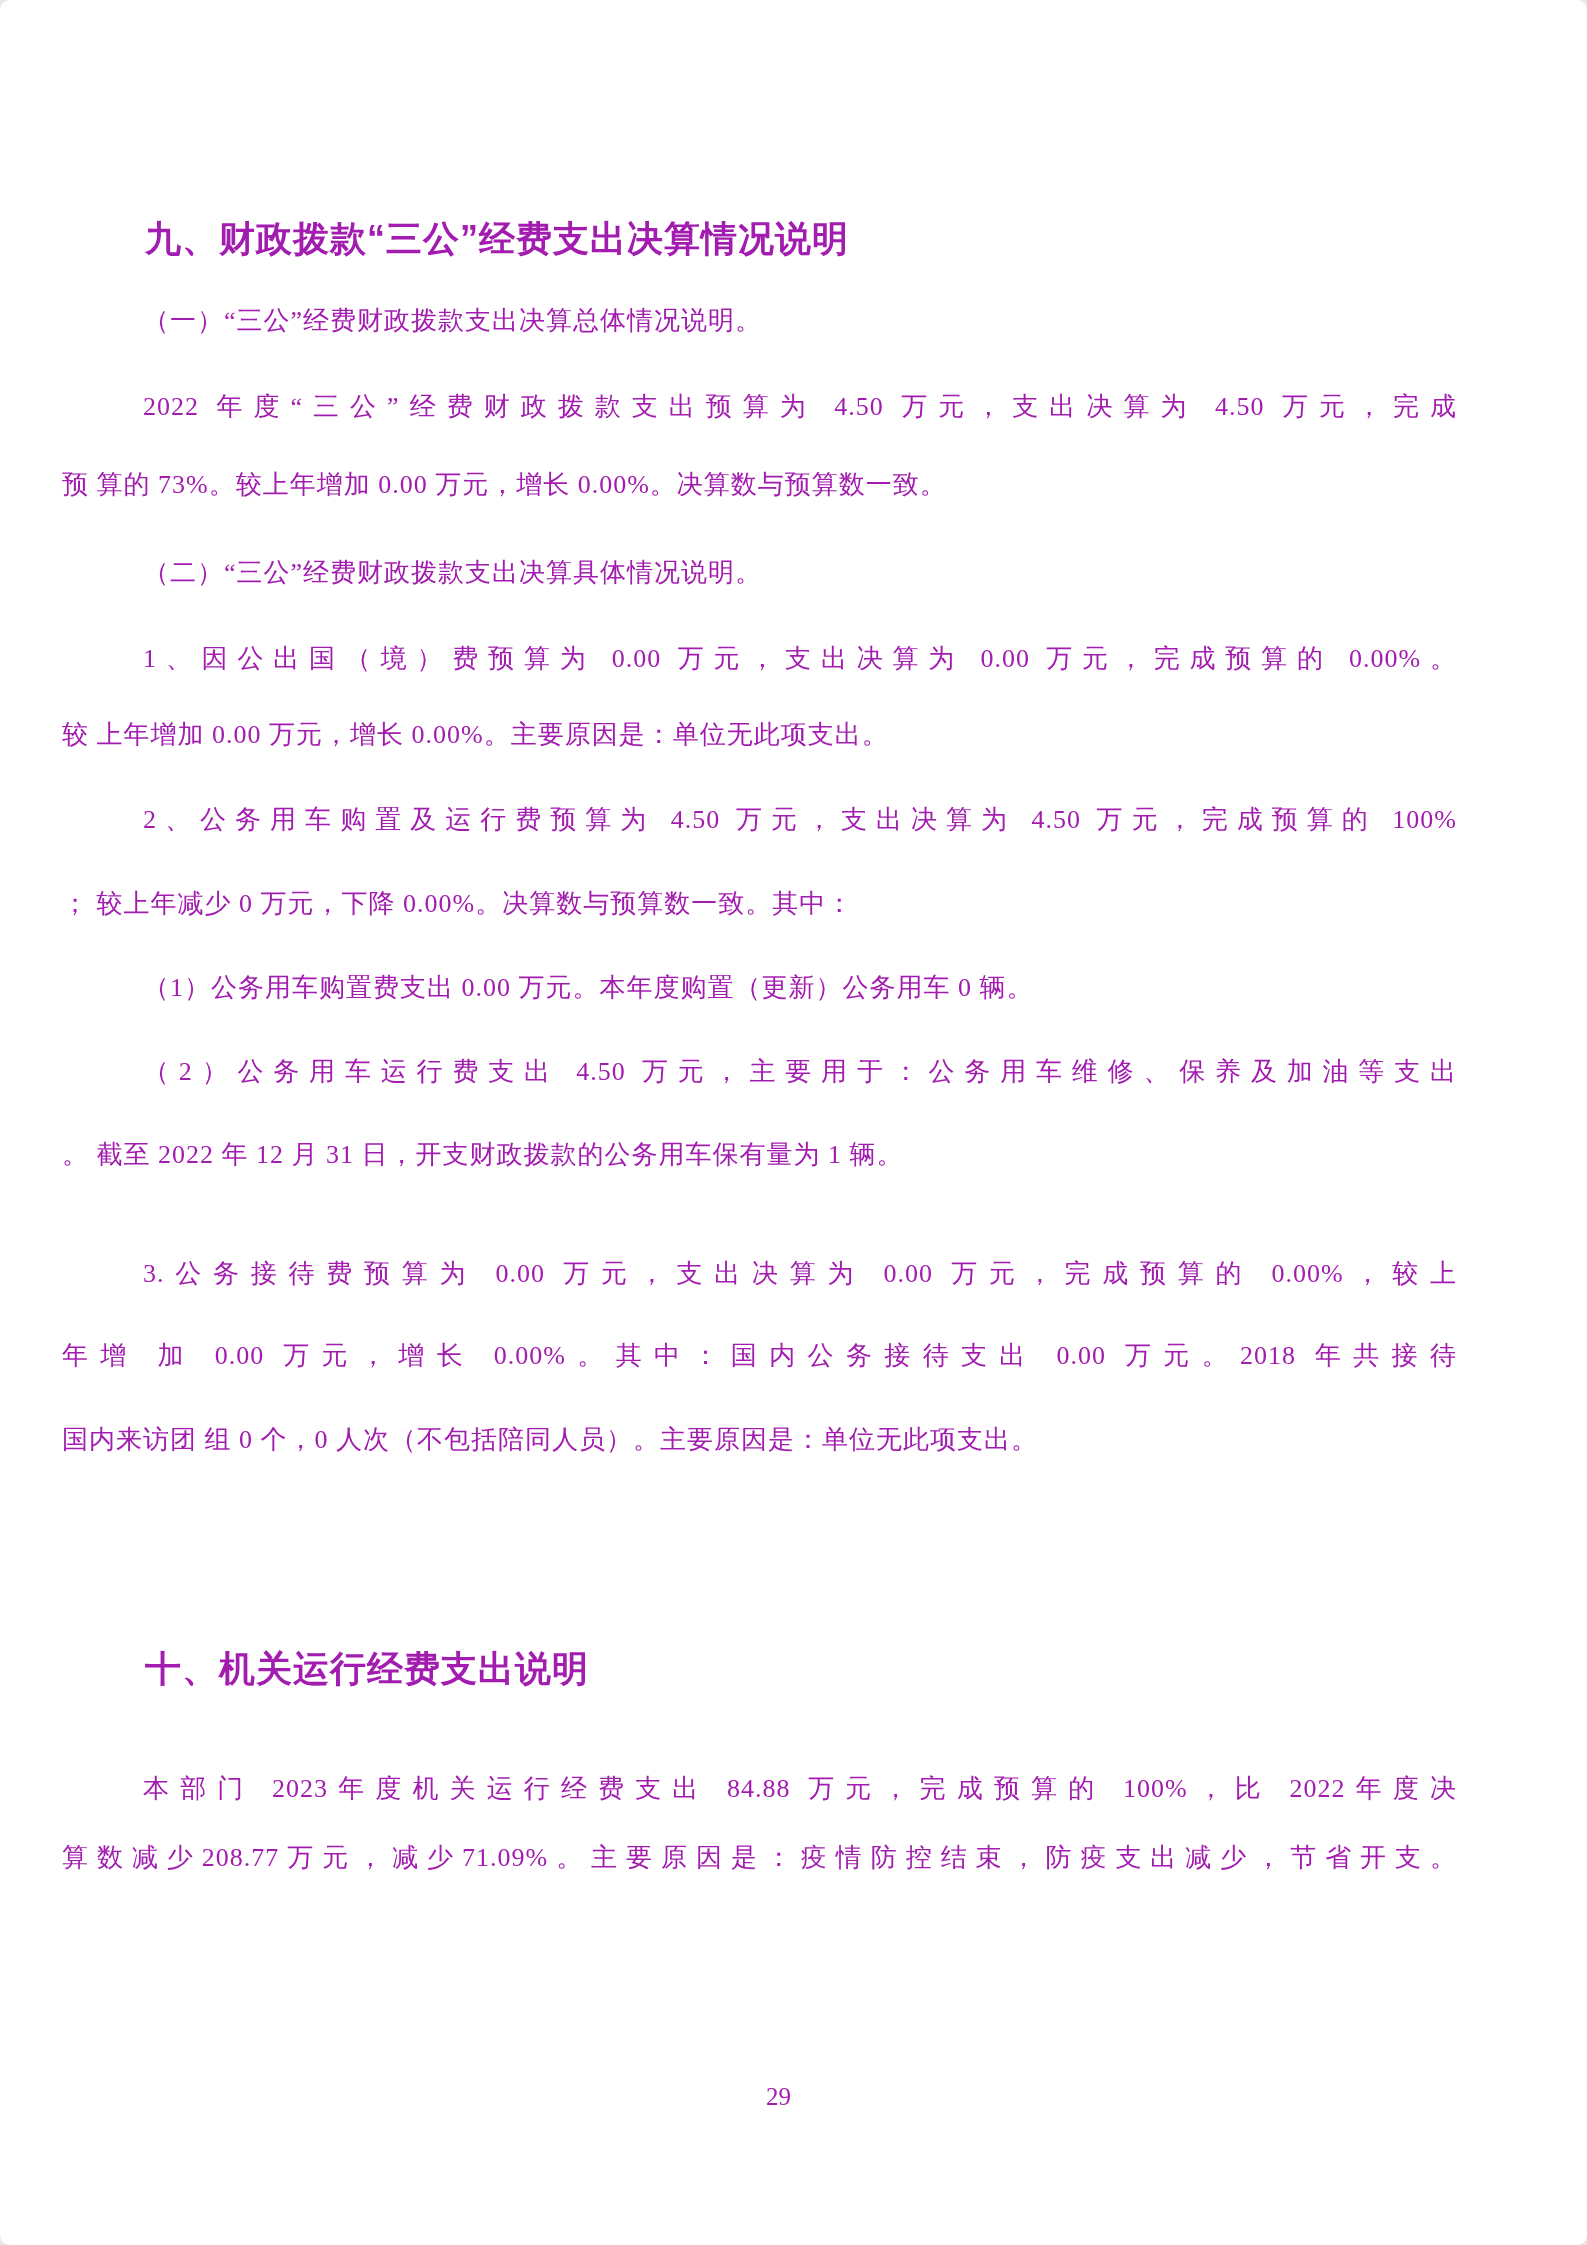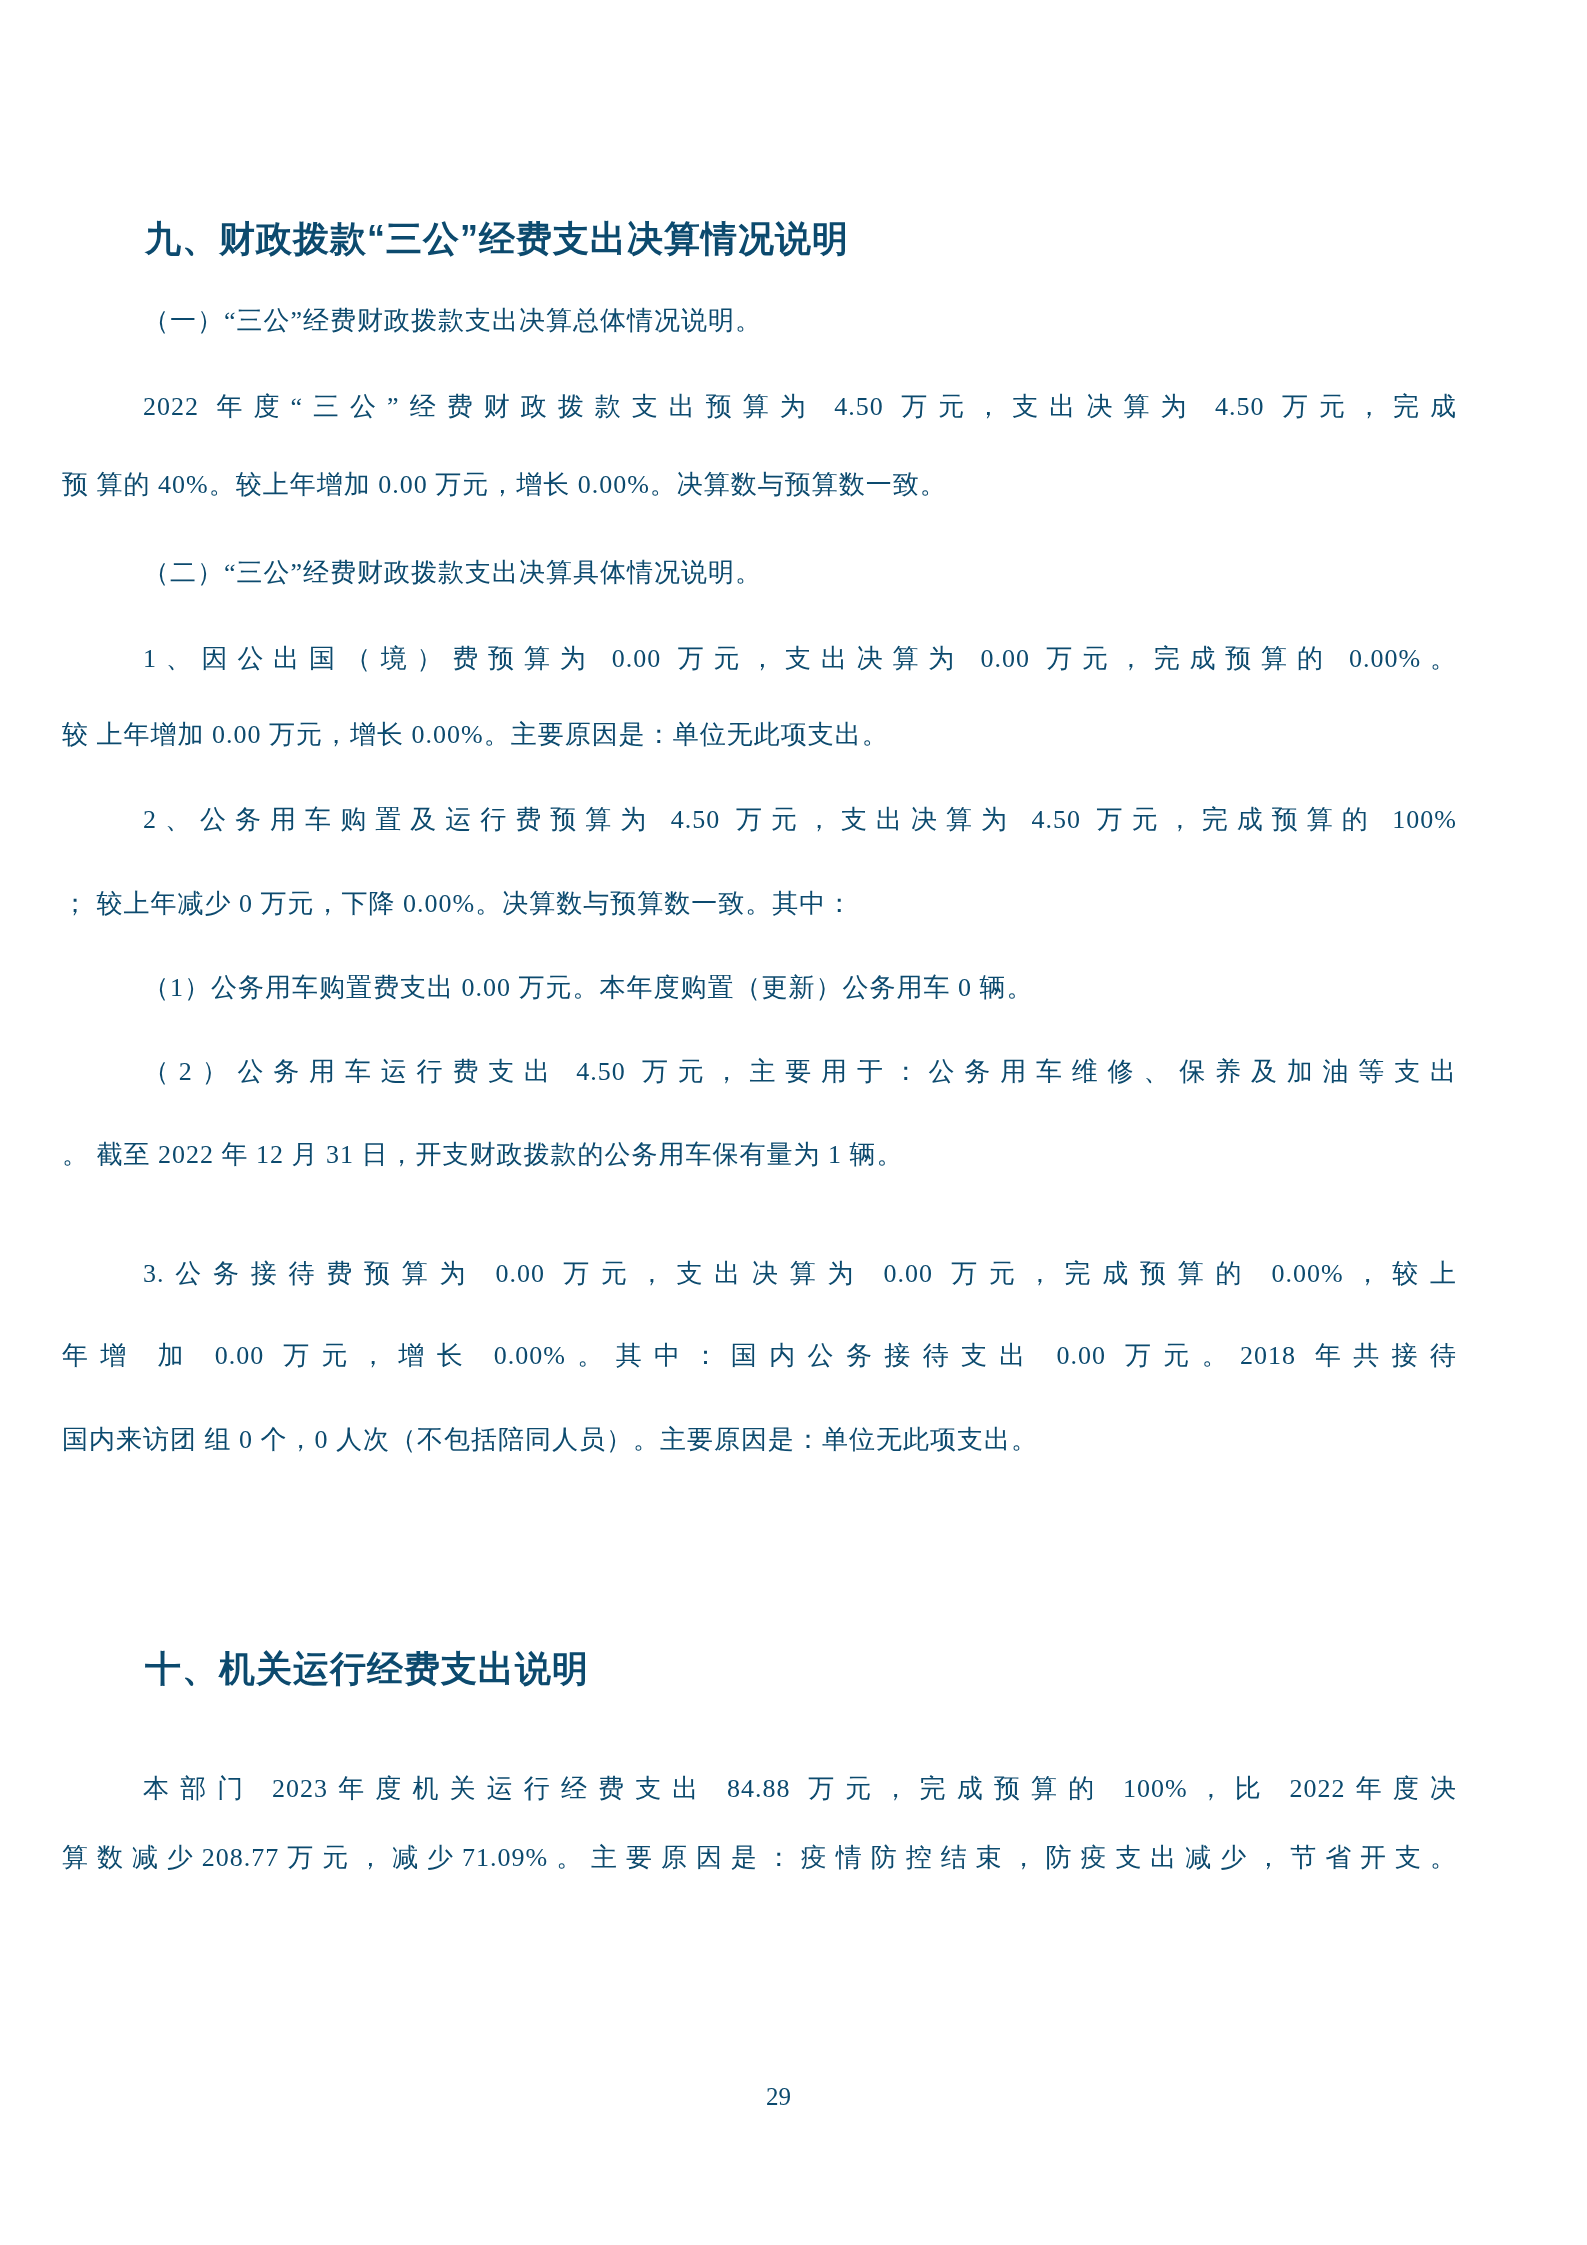--- a/index.html
+++ b/index.html
@@ -6,23 +6,24 @@
     margin: 0;
     padding: 0;
     background: #e8e8e8;
   }
   .page {
     position: relative;
     width: 1587px;
     height: 2245px;
     margin: 0 auto;
     background: #ffffff;
-    color: #0c4a6e;
+    color: #a21caf;
     overflow: hidden;
     font-family: "Liberation Serif", "DejaVu Serif", serif;
+    border-radius: 10px;
   }
   .line {
     position: absolute;
     left: 62px;
     width: 1395px;
     font-size: 26px;
     line-height: 36px;
     letter-spacing: 1px;
     white-space: nowrap;
     box-sizing: border-box;
@@ -59,21 +60,21 @@
 <body>
 
 <div class="page">
 
   <h1 class="heading" style="top:218px">九、财政拨款“三公”经费支出决算情况说明</h1>
 
   <div class="line indent" style="top:303px">（一）“三公”经费财政拨款支出决算总体情况说明。</div>
 
   <div class="line indent just" style="top:389px">2022 年度“三公”经费财政拨款支出预算为 4.50 万元，支出决算为 4.50 万元，完成</div>
 
-  <div class="line" style="top:467px">预 算的 40%。较上年增加 0.00 万元，增长 0.00%。决算数与预算数一致。</div>
+  <div class="line" style="top:467px">预 算的 73%。较上年增加 0.00 万元，增长 0.00%。决算数与预算数一致。</div>
 
   <div class="line indent" style="top:555px">（二）“三公”经费财政拨款支出决算具体情况说明。</div>
 
   <div class="line indent just" style="top:641px">1、因公出国（境）费预算为 0.00 万元，支出决算为 0.00 万元，完成预算的 0.00%。</div>
 
   <div class="line" style="top:717px">较 上年增加 0.00 万元，增长 0.00%。主要原因是：单位无此项支出。</div>
 
   <div class="line indent just" style="top:802px">2、公务用车购置及运行费预算为 4.50 万元，支出决算为 4.50 万元，完成预算的 100%</div>
 
   <div class="line" style="top:886px">； 较上年减少 0 万元，下降 0.00%。决算数与预算数一致。其中：</div>

